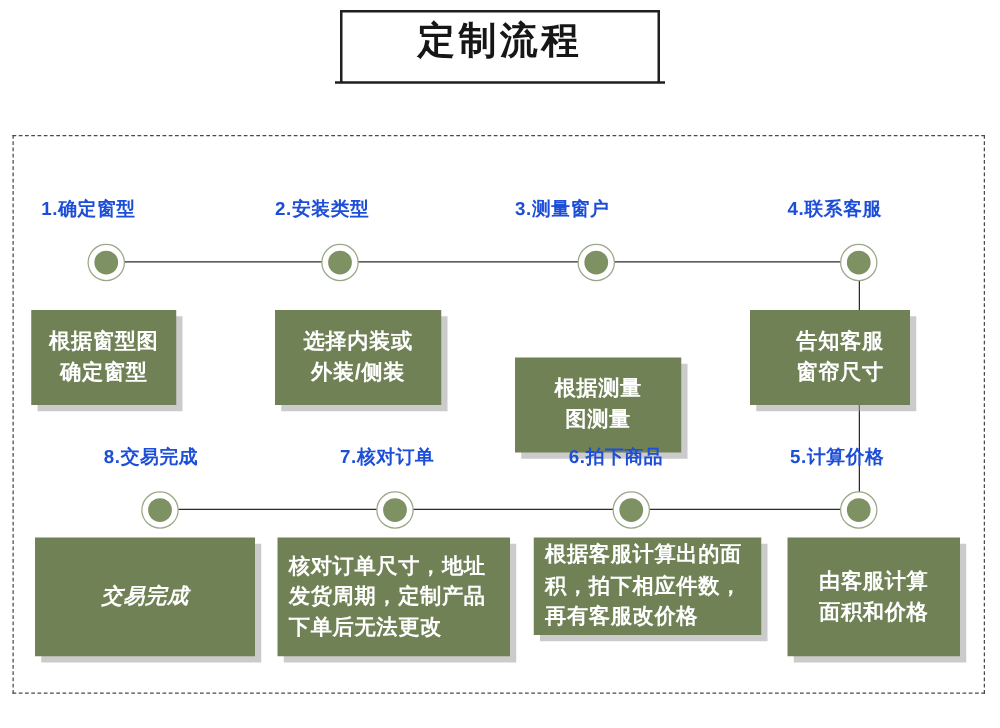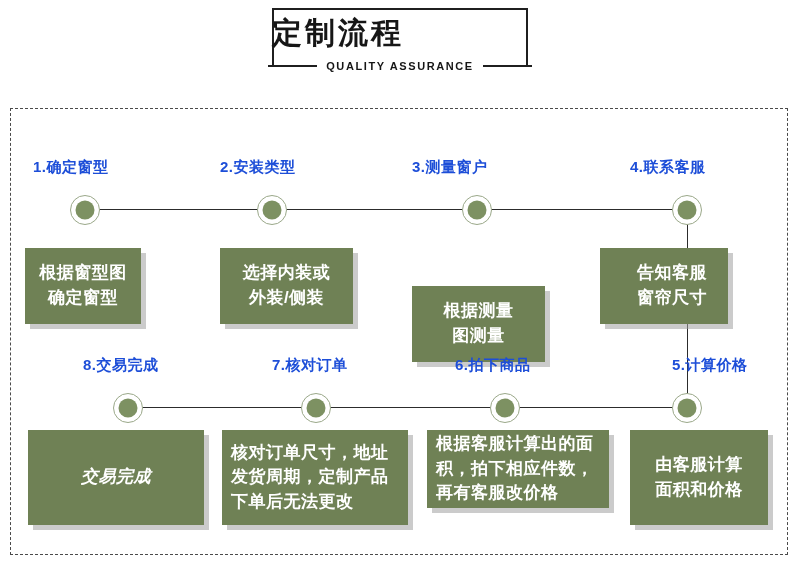--- a/index.html
+++ b/index.html
@@ -26,20 +26,21 @@
     border-left: 2px solid #1f1f1f;
     border-right: 2px solid #1f1f1f;
     border-top: 2px solid #1f1f1f;
     box-sizing: border-box;
   }
   #header-title {
     position: absolute;
     left: 272px;
     top: 13px;
     width: 256px;
+    text-align: center;
     font-size: 30px;
     font-weight: 700;
     letter-spacing: 3px;
     color: #161616;
     line-height: 40px;
     white-space: nowrap;
   }
   #header-sub-wrap {
     position: absolute;
     left: 268px;
@@ -148,21 +149,20 @@
   .card.leftal  { justify-content: center; text-align: left; padding-left: 9px; padding-right: 6px; }
   .card .txt { width: 100%; white-space: pre-line; }
 </style>
 </head>
 <body>
 
 <div id="header-banner"></div>
 <div id="header-title">定制流程</div>
 <div id="header-sub-wrap">
   <span class="rule"></span>
-  <span id="header-subtitle">QUALITY ASSURANCE</span>
   <span class="rule"></span>
 </div>
 
 <div id="flow-container"></div>
 
 <div class="rail" id="rail-row1"></div>
 <div class="rail" id="rail-row2"></div>
 <div id="rail-vertical"></div>
 
 <div class="step-label" style="left:33px;  top:158px;">1.确定窗型</div>
@@ -188,21 +188,21 @@
 图测量</span>
 </div>
 <div class="card center" style="left:600px; top:248px; width:128px; height:76px;padding-left:16px;">
   <span class="txt">告知客服
 窗帘尺寸</span>
 </div>
 
 <div class="step-label" style="left:83px;  top:356px;">8.交易完成</div>
 <div class="step-label" style="left:272px; top:356px;">7.核对订单</div>
 <div class="step-label" style="left:455px; top:356px;">6.拍下商品</div>
-<div class="step-label" style="left:632px; top:356px;margin-left:40px;">5.计算价格</div>
+<div class="step-label" style="left:632px; top:356px;">5.计算价格</div>
 
 <div class="node" style="left:113px; top:393px;"></div>
 <div class="node" style="left:301px; top:393px;"></div>
 <div class="node" style="left:490px; top:393px;"></div>
 <div class="node" style="left:672px; top:393px;"></div>
 
 <div class="card center" style="left:28px;  top:430px; width:176px; height:95px;font-style:italic;">
   <span class="txt">交易完成</span>
 </div>
 <div class="card leftal" style="left:222px; top:430px; width:186px; height:95px;">

